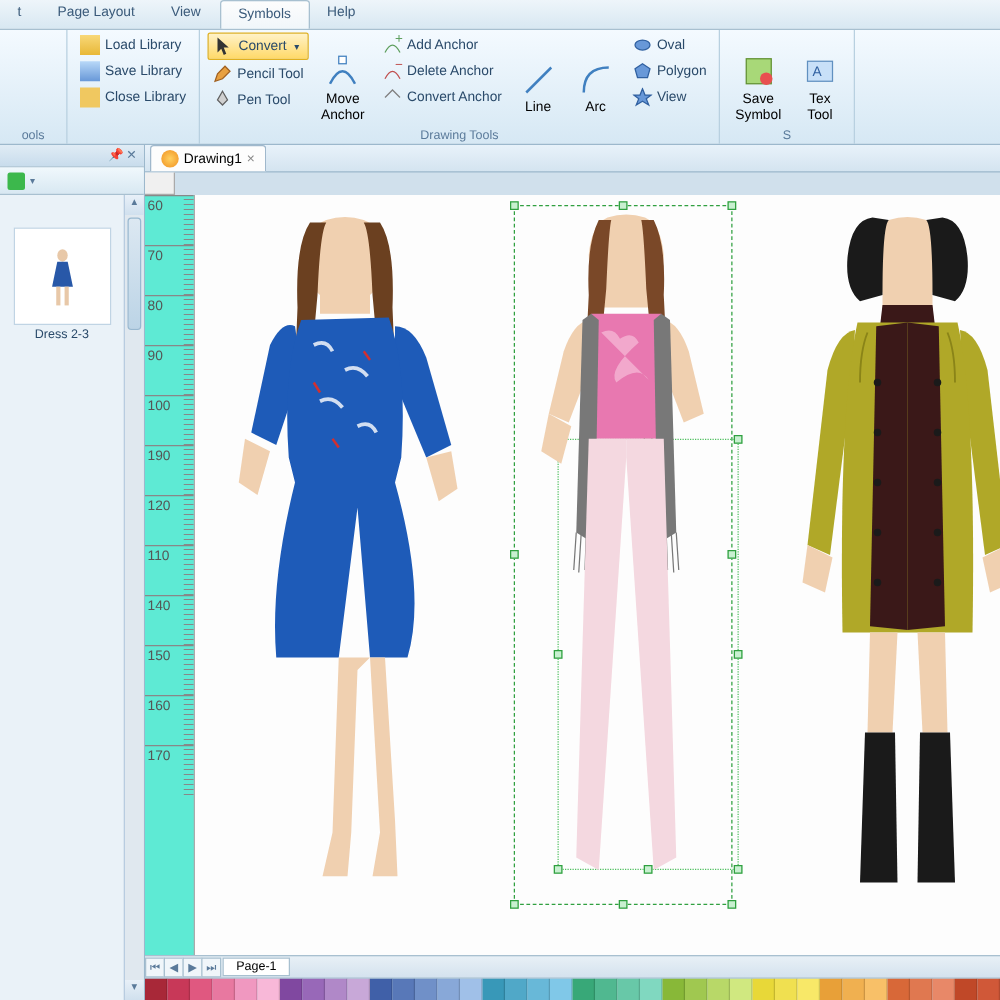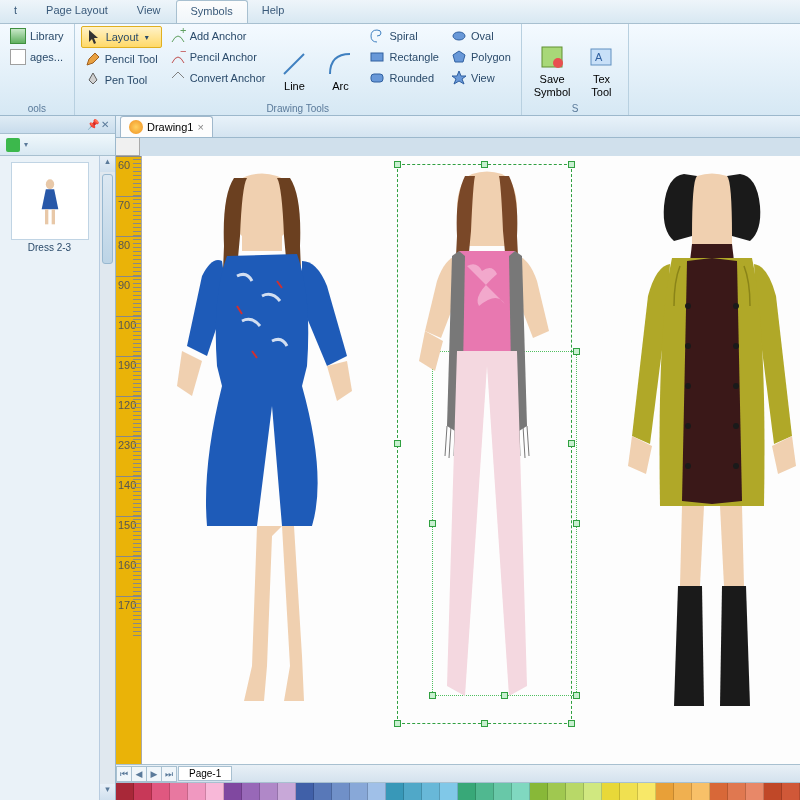--- a/index.html
+++ b/index.html
@@ -24,36 +24,36 @@
 
 
 .workspace { display: flex; height: calc(800px - 24px - 92px); }
 .side-panel { width: 120px; background: #eaf2f8; border-right: 1px solid #9cb8cc; display: flex; flex-direction: column; }
 .side-header { height: 18px; background: linear-gradient(#e0ecf5,#c8dcec); border-bottom: 1px solid #a8c0d0; display: flex; align-items: center; justify-content: flex-end; padding: 0 4px; gap: 4px; }
 .side-header .pin, .side-header .x { width: 10px; height: 10px; color: #5a7a9a; cursor: pointer; font-size: 10px; line-height: 10px; }
 .side-toolbar { height: 22px; background: linear-gradient(#f0f8fc,#d8e8f2); border-bottom: 1px solid #a8c0d0; display: flex; align-items: center; padding: 0 6px; gap: 4px; }
 .green-square { width: 14px; height: 14px; background: #3cb84c; border-radius: 2px; }
 .library-scroll { flex: 1; overflow: hidden; display: flex; }
 .library-items { flex: 1; padding: 6px 4px; display: flex; flex-direction: column; gap: 8px; align-items: center; }
-.lib-item { width: 82px; display: flex; flex-direction: column; align-items: center; gap: 2px; cursor: pointer; }
+.lib-item { width: 82px; display: flex; flex-direction: column; align-items: center; gap: 2px; cursor: pointer; margin-top: 20px; }
 .lib-thumb { width: 78px; height: 78px; background: #fff; border: 1px solid #c0d4e4; display: flex; align-items: center; justify-content: center; }
 .lib-label { color: #2a4a6a; font-size: 10px; }
 .scrollbar-v { width: 16px; background: #e0e8ef; border-left: 1px solid #b8cce0; position: relative; }
 .scroll-thumb { position: absolute; top: 18px; left: 2px; right: 2px; height: 90px; background: linear-gradient(#dce8f2,#bcd4e6); border: 1px solid #98b8d0; border-radius: 3px; }
 .scroll-arrow { position: absolute; left: 0; right: 0; height: 16px; background: linear-gradient(#e8f0f8,#d0e0ee); text-align: center; font-size: 9px; color: #5a7a9a; cursor: pointer; }
 
 .canvas-area { flex: 1; display: flex; flex-direction: column; background: #d0e0ec; }
 .doc-tabs { height: 22px; background: linear-gradient(#e8f2fa,#d4e4f0); display: flex; align-items: flex-end; padding-left: 4px; border-bottom: 1px solid #9cb8cc; }
 .doc-tab { background: #fdfdfd; border: 1px solid #a0b8cc; border-bottom: none; padding: 3px 8px; border-radius: 3px 3px 0 0; display: flex; align-items: center; gap: 4px; cursor: pointer; }
 .doc-tab .x { color: #888; font-size: 11px; cursor: pointer; }
 .doc-icon { width: 14px; height: 14px; background: radial-gradient(circle,#ffd060,#f09020); border-radius: 50%; }
 
 .ruler-corner { width: 24px; height: 18px; background: #f0f0f0; border-right: 1px solid #aaa; border-bottom: 1px solid #aaa; }
 .ruler-h { height: 18px; background: #f4f4f4; border-bottom: 1px solid #aaa; position: relative; overflow: hidden; font-size: 8px; color: #555; }
-.ruler-v { width: 26px; background: #eab308; border-right: 1px solid #aaa; overflow: hidden; position: relative; font-size: 8px; color: #555; }
+.ruler-v { width: 40px; background: #5eead4; border-right: 1px solid #aaa; overflow: hidden; position: relative; font-size: 8px; color: #555; }
 .ruler-v-tick { height: 40px; border-top: 1px solid #888; padding-top: 2px; padding-left: 2px; position: relative; }
 .ruler-v-tick::after { content: ""; position: absolute; top: 0; right: 0; bottom: 0; width: 8px; background: repeating-linear-gradient(0deg,#888 0,#888 1px,transparent 1px,transparent 4px); }
 .ruler-row { display: flex; }
 .canvas-row { display: flex; flex: 1; overflow: hidden; }
 .canvas { flex: 1; background: #fdfdfd; position: relative; overflow: hidden; }
 
 .selection-box { position: absolute; border: 1px dashed #30a040; }
 .sel-handle { position: absolute; width: 7px; height: 7px; background: #c8f0d0; border: 1px solid #30a040; }
 
 .page-bar { height: 18px; background: linear-gradient(#e8f0f6,#d4e2ee); display: flex; align-items: center; border-top: 1px solid #a8c0d0; }
@@ -74,110 +74,105 @@
 <div class="tabs">
   <div class="tab">t</div>
   <div class="tab">Page Layout</div>
   <div class="tab">View</div>
   <div class="tab active">Symbols</div>
   <div class="tab">Help</div>
 </div>
 
 <div class="ribbon">
   <div class="ribbon-group" style="min-width:54px">
+    <div class="ribbon-group-label">ools</div>
+  </div>
+  <div class="ribbon-group">
     <div class="ribbon-items">
       <div class="ribbon-col">
         <div class="ribbon-btn">
-            <span class="icon" style="background:linear-gradient(#c8e8c8,#60b060);border:1px solid #409040"></span>
-            <span>Library</span>
-          </div>
-        <div class="ribbon-btn">
-            <span class="icon" style="background:#fff;border:1px solid #a0a0a0"></span>
-            <span>ages...</span>
-          </div>
-      </div>
-    </div>
-    <div class="ribbon-group-label">ools</div>
+            <span class="icon" style="background:linear-gradient(#f8d878,#e8b838)"></span>
+            <span>Load Library</span>
+          </div>
+        <div class="ribbon-btn">
+            <span class="icon" style="background:linear-gradient(#b8d8f8,#6898d8)"></span>
+            <span>Save Library</span>
+          </div>
+        <div class="ribbon-btn">
+            <span class="icon" style="background:#f0c860"></span>
+            <span>Close Library</span>
+          </div>
+      </div>
+    </div>
+    <div class="ribbon-group-label"></div>
   </div>
   <div class="ribbon-group">
     <div class="ribbon-items">
       <div class="ribbon-col">
         <div class="ribbon-btn highlighted">
             <span class="icon"><svg viewBox="0 0 16 16">
                 <path d="M3 1 L3 13 L6 10 L8 15 L10 14 L8 9 L12 9 Z" fill="#333"></path>
               </svg></span>
-            <span>Layout</span>
+            <span>Convert</span>
             <span style="font-size:8px;margin-left:2px">▾</span>
           </div>
         <div class="ribbon-btn">
             <span class="icon"><svg viewBox="0 0 16 16">
                 <path d="M2 14 L4 8 L10 2 L14 6 L8 12 Z" fill="#e8a040" stroke="#a06020"></path>
               </svg></span>
             <span>Pencil Tool</span>
           </div>
         <div class="ribbon-btn">
             <span class="icon"><svg viewBox="0 0 16 16">
                 <path d="M8 1 L12 8 L8 12 L4 8 Z" fill="#d0d0d0" stroke="#606060"></path>
               </svg></span>
             <span>Pen Tool</span>
           </div>
+      </div>
+      <div class="ribbon-big">
+        <span class="icon"><svg viewBox="0 0 28 28">
+              <path d="M4 24 Q14 4 24 24" stroke="#4080c0" fill="none" stroke-width="2"></path>
+              <rect x="11" y="2" width="6" height="6" fill="#fff" stroke="#4080c0"></rect>
+            </svg></span>
+        <span style="white-space:pre-line;line-height:1.1">Move
+Anchor</span>
       </div>
       <div class="ribbon-col">
         <div class="ribbon-btn">
             <span class="icon"><svg viewBox="0 0 16 16">
                 <path d="M2 14 Q8 2 14 14" stroke="#60a060" fill="none"></path>
                 <text x="10" y="6" font-size="8" fill="#60a060">+</text>
               </svg></span>
             <span>Add Anchor</span>
           </div>
         <div class="ribbon-btn">
             <span class="icon"><svg viewBox="0 0 16 16">
                 <path d="M2 14 Q8 2 14 14" stroke="#c05050" fill="none"></path>
                 <text x="10" y="6" font-size="8" fill="#c05050">−</text>
               </svg></span>
-            <span>Pencil Anchor</span>
+            <span>Delete Anchor</span>
           </div>
         <div class="ribbon-btn">
             <span class="icon"><svg viewBox="0 0 16 16">
                 <path d="M2 8 L8 2 L14 8" stroke="#808080" fill="none"></path>
               </svg></span>
             <span>Convert Anchor</span>
           </div>
       </div>
       <div class="ribbon-big">
         <span class="icon"><svg viewBox="0 0 28 28">
               <line x1="4" y1="24" x2="24" y2="4" stroke="#4080c0" stroke-width="2"></line>
             </svg></span>
         <span>Line</span>
       </div>
       <div class="ribbon-big">
         <span class="icon"><svg viewBox="0 0 28 28">
               <path d="M4 24 Q4 4 24 4" stroke="#4080c0" fill="none" stroke-width="2"></path>
             </svg></span>
         <span>Arc</span>
-      </div>
-      <div class="ribbon-col">
-        <div class="ribbon-btn">
-            <span class="icon"><svg viewBox="0 0 16 16">
-                <path d="M8 8 Q12 8 12 5 Q12 2 8 2 Q2 2 2 8 Q2 14 8 14" stroke="#4080c0" fill="none"></path>
-              </svg></span>
-            <span>Spiral</span>
-          </div>
-        <div class="ribbon-btn">
-            <span class="icon"><svg viewBox="0 0 16 16">
-                <rect x="2" y="4" width="12" height="8" fill="#6898d8" stroke="#3060a0"></rect>
-              </svg></span>
-            <span>Rectangle</span>
-          </div>
-        <div class="ribbon-btn">
-            <span class="icon"><svg viewBox="0 0 16 16">
-                <rect x="2" y="4" width="12" height="8" rx="3" fill="#6898d8" stroke="#3060a0"></rect>
-              </svg></span>
-            <span>Rounded</span>
-          </div>
       </div>
       <div class="ribbon-col">
         <div class="ribbon-btn">
             <span class="icon"><svg viewBox="0 0 16 16">
                 <ellipse cx="8" cy="8" rx="6" ry="4" fill="#6898d8" stroke="#3060a0"></ellipse>
               </svg></span>
             <span>Oval</span>
           </div>
         <div class="ribbon-btn">
             <span class="icon"><svg viewBox="0 0 16 16">
@@ -267,21 +262,21 @@
     </div>
     <div class="canvas-row">
       <div class="ruler-v" id="ruler-v-inner">
           <div class="ruler-v-tick">60</div>
           <div class="ruler-v-tick">70</div>
           <div class="ruler-v-tick">80</div>
           <div class="ruler-v-tick">90</div>
           <div class="ruler-v-tick">100</div>
           <div class="ruler-v-tick">190</div>
           <div class="ruler-v-tick">120</div>
-          <div class="ruler-v-tick">230</div>
+          <div class="ruler-v-tick">110</div>
           <div class="ruler-v-tick">140</div>
           <div class="ruler-v-tick">150</div>
           <div class="ruler-v-tick">160</div>
           <div class="ruler-v-tick">170</div>
         </div>
       <div class="canvas">
 
         <div class="figure" style="left:10px;top:10px;width:220px;height:540px">
           <svg viewBox="0 0 220 540">
             <path d="M95 10 Q80 15 78 40 Q78 60 90 70 L90 85 L130 85 L130 70 Q142 60 142 40 Q140 15 125 10 Q110 5 95 10 Z" fill="#f0d0b0"></path>

